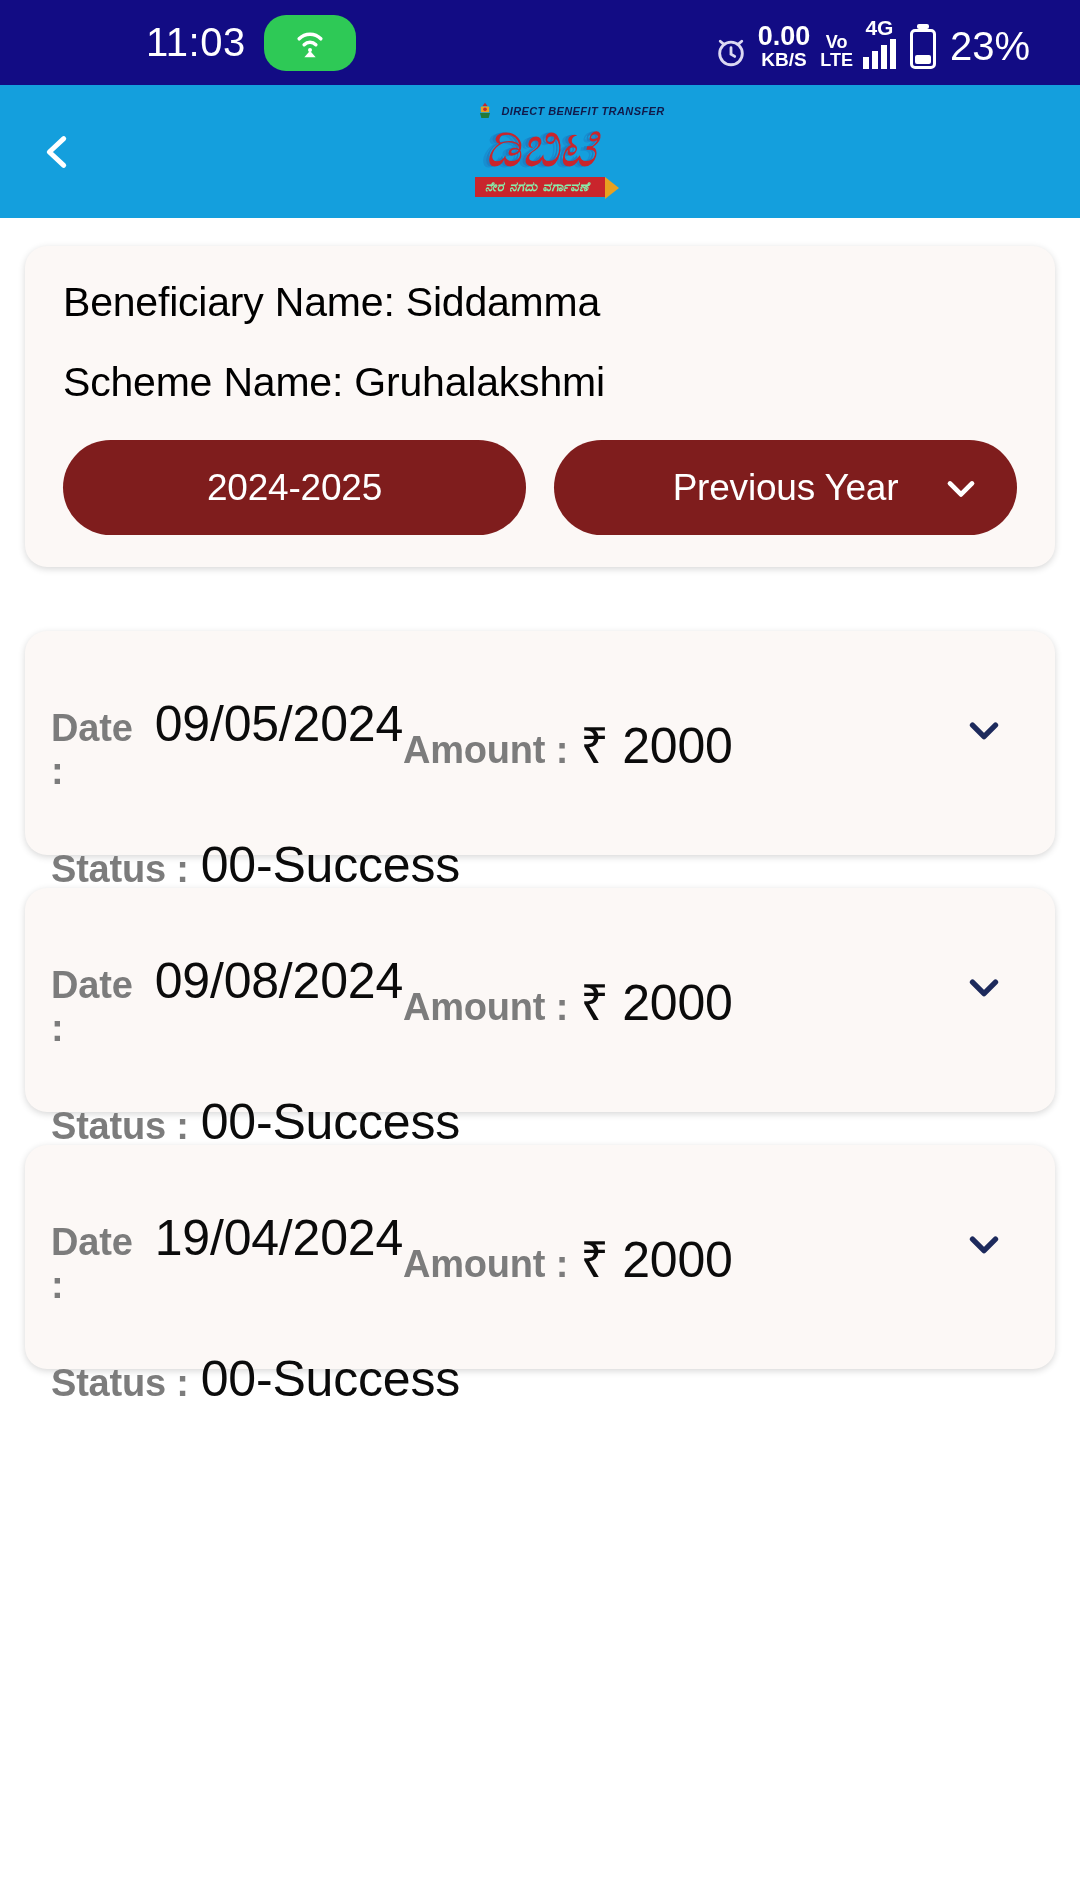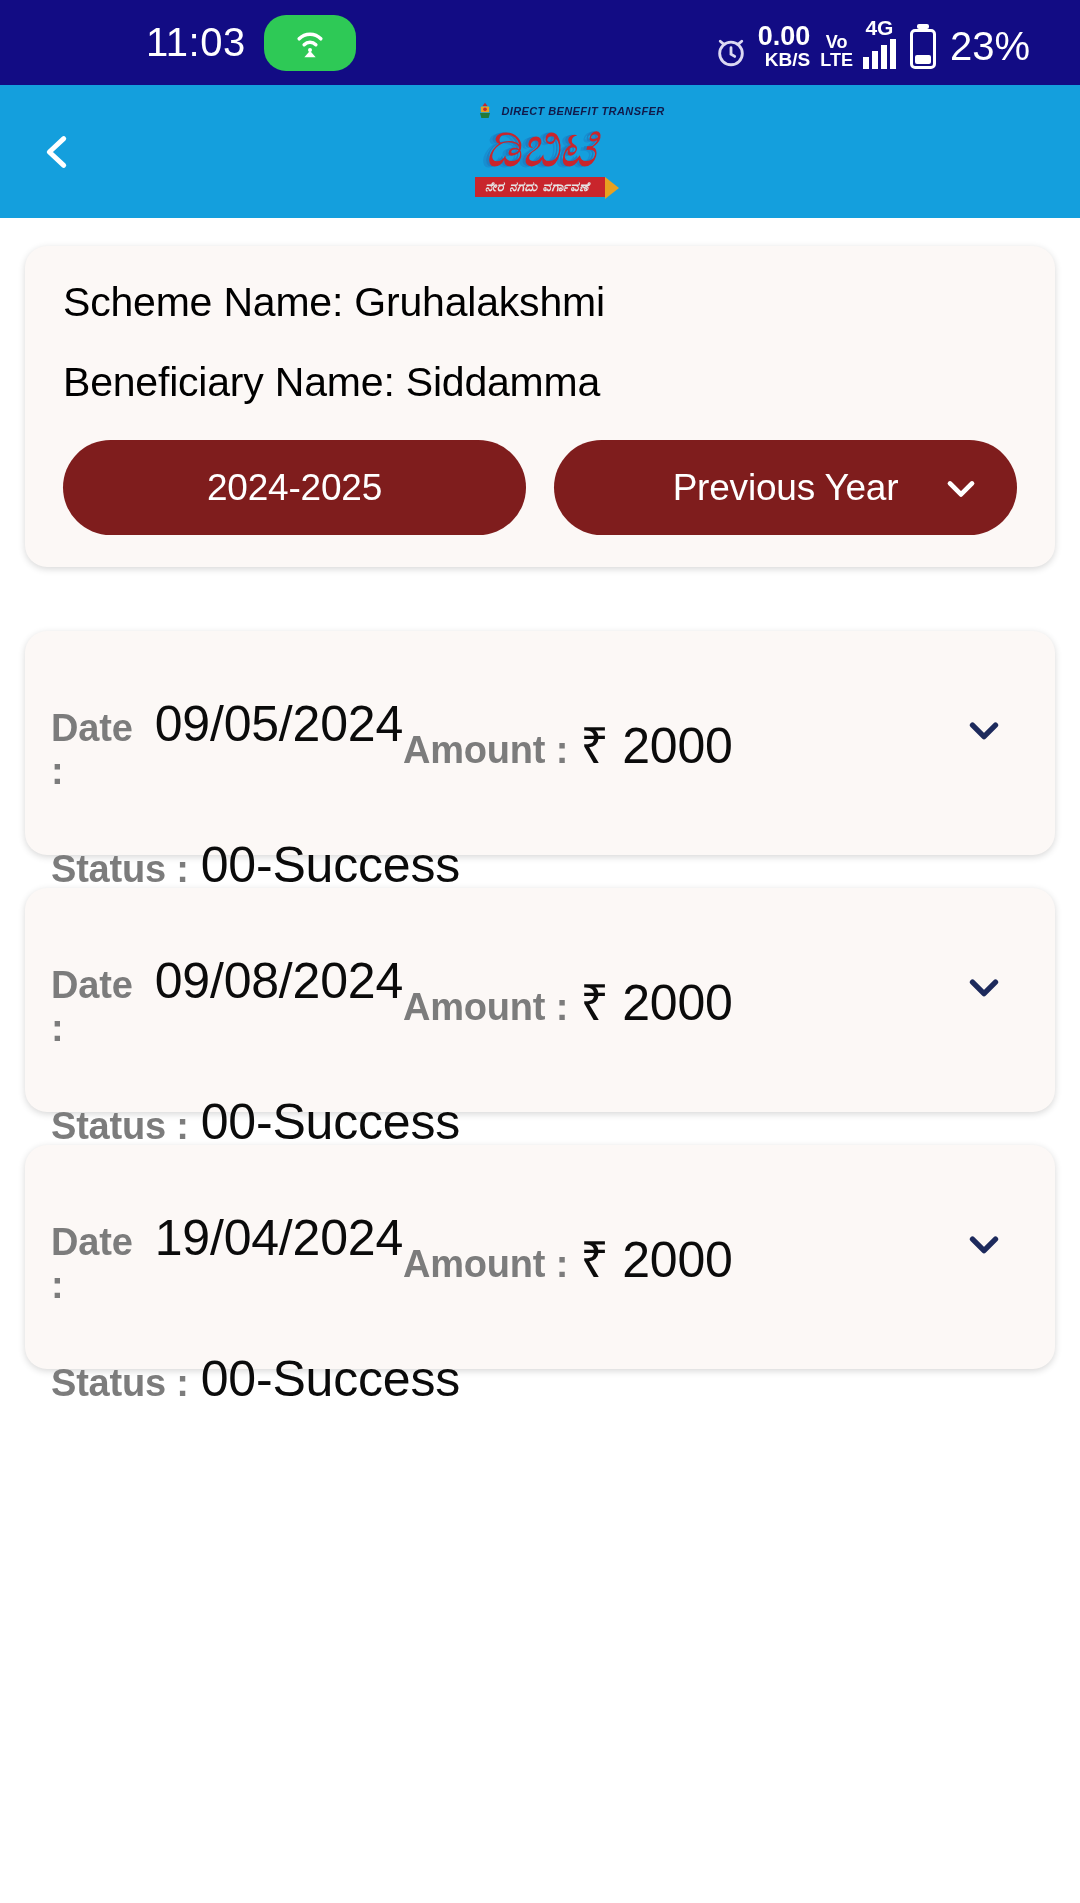--- a/index.html
+++ b/index.html
@@ -23,21 +23,21 @@
   .sb-clock { font-size:40px; letter-spacing:0.5px; font-weight:400; }
   .hotspot-pill {
     width:92px; height:56px; border-radius:22px;
     background:#2ec956; display:flex; align-items:center; justify-content:center;
   }
   .sb-right {
     position:absolute; right:50px;
     display:flex; align-items:flex-end; gap:10px;
   }
   .alarm-ico { display:flex; align-items:center; }
-  .netspeed { display:flex; flex-direction:column; align-items:flex-end; line-height:1.0; }
+  .netspeed { display:flex; flex-direction:column; align-items:center; line-height:1.0; }
   .netspeed .v { font-size:27px; font-weight:700; }
   .netspeed .u { font-size:19px; font-weight:700; }
   .volte { display:flex; flex-direction:column; align-items:center; line-height:1.0; font-weight:700; }
   .volte .a { font-size:18px; }
   .volte .b { font-size:18px; }
   .signal-wrap { display:flex; flex-direction:column; align-items:center; line-height:1; }
   .signal-wrap .g { font-size:21px; font-weight:700; margin-bottom:1px; }
   .bars { display:flex; align-items:flex-end; gap:3px; height:30px; }
   .bars i { width:6px; background:#ffffff; display:block; }
   .bars i:nth-child(1){height:12px}
@@ -77,21 +77,21 @@
     letter-spacing:0.4px; font-family:"Liberation Sans", sans-serif;
   }
   .logo-main {
     font-size:58px; font-weight:400; font-style:italic;
     color:#c9252c; letter-spacing:-1px; line-height:1;
     margin-top:-4px;
     text-shadow: -3px 0 0 #1b7fc4, -6px 1px 0 rgba(27,127,196,.55);
     font-family:"DejaVu Sans", sans-serif;
   }
   .logo-ribbon {
-    margin-top:2px; background:#c9252c; color:#e5e5e5;
+    margin-top:2px; background:#c9252c; color:#86efac;
     font-size:13px; font-style:italic; font-weight:700;
     padding:2px 16px 2px 10px; letter-spacing:.5px;
     position:relative; font-family:"DejaVu Sans", sans-serif;
   }
   .logo-ribbon:after{
     content:""; position:absolute; right:-14px; top:0; bottom:0; width:0; height:0;
     border-left:14px solid #e8a020; border-top:11px solid transparent; border-bottom:11px solid transparent;
   }
 
   
@@ -205,22 +205,22 @@
       <span class="dbt-text">DIRECT BENEFIT TRANSFER</span>
     </div>
     <div class="logo-main">ಡಿಬಿಟಿ</div>
     <div class="logo-ribbon">ನೇರ ನಗದು ವರ್ಗಾವಣೆ</div>
   </div>
 </div>
 
 <div class="content">
 
   <div class="card info-card">
+    <div class="info-line">Beneficiary Name: Siddamma</div>
     <div class="info-line">Scheme Name: Gruhalakshmi</div>
-    <div class="info-line">Beneficiary Name: Siddamma</div>
 
     <div class="btn-row">
       <button class="pill-btn">2024-2025</button>
       <div class="pill-btn select">
         <span>Previous Year</span>
         <span class="chev">
           <svg width="44" height="44" viewBox="0 0 24 24" fill="none" stroke="#ffffff" stroke-width="2.6" stroke-linecap="round" stroke-linejoin="round">
             <polyline points="6 9.5 12 15.5 18 9.5"></polyline>
           </svg>
         </span>

